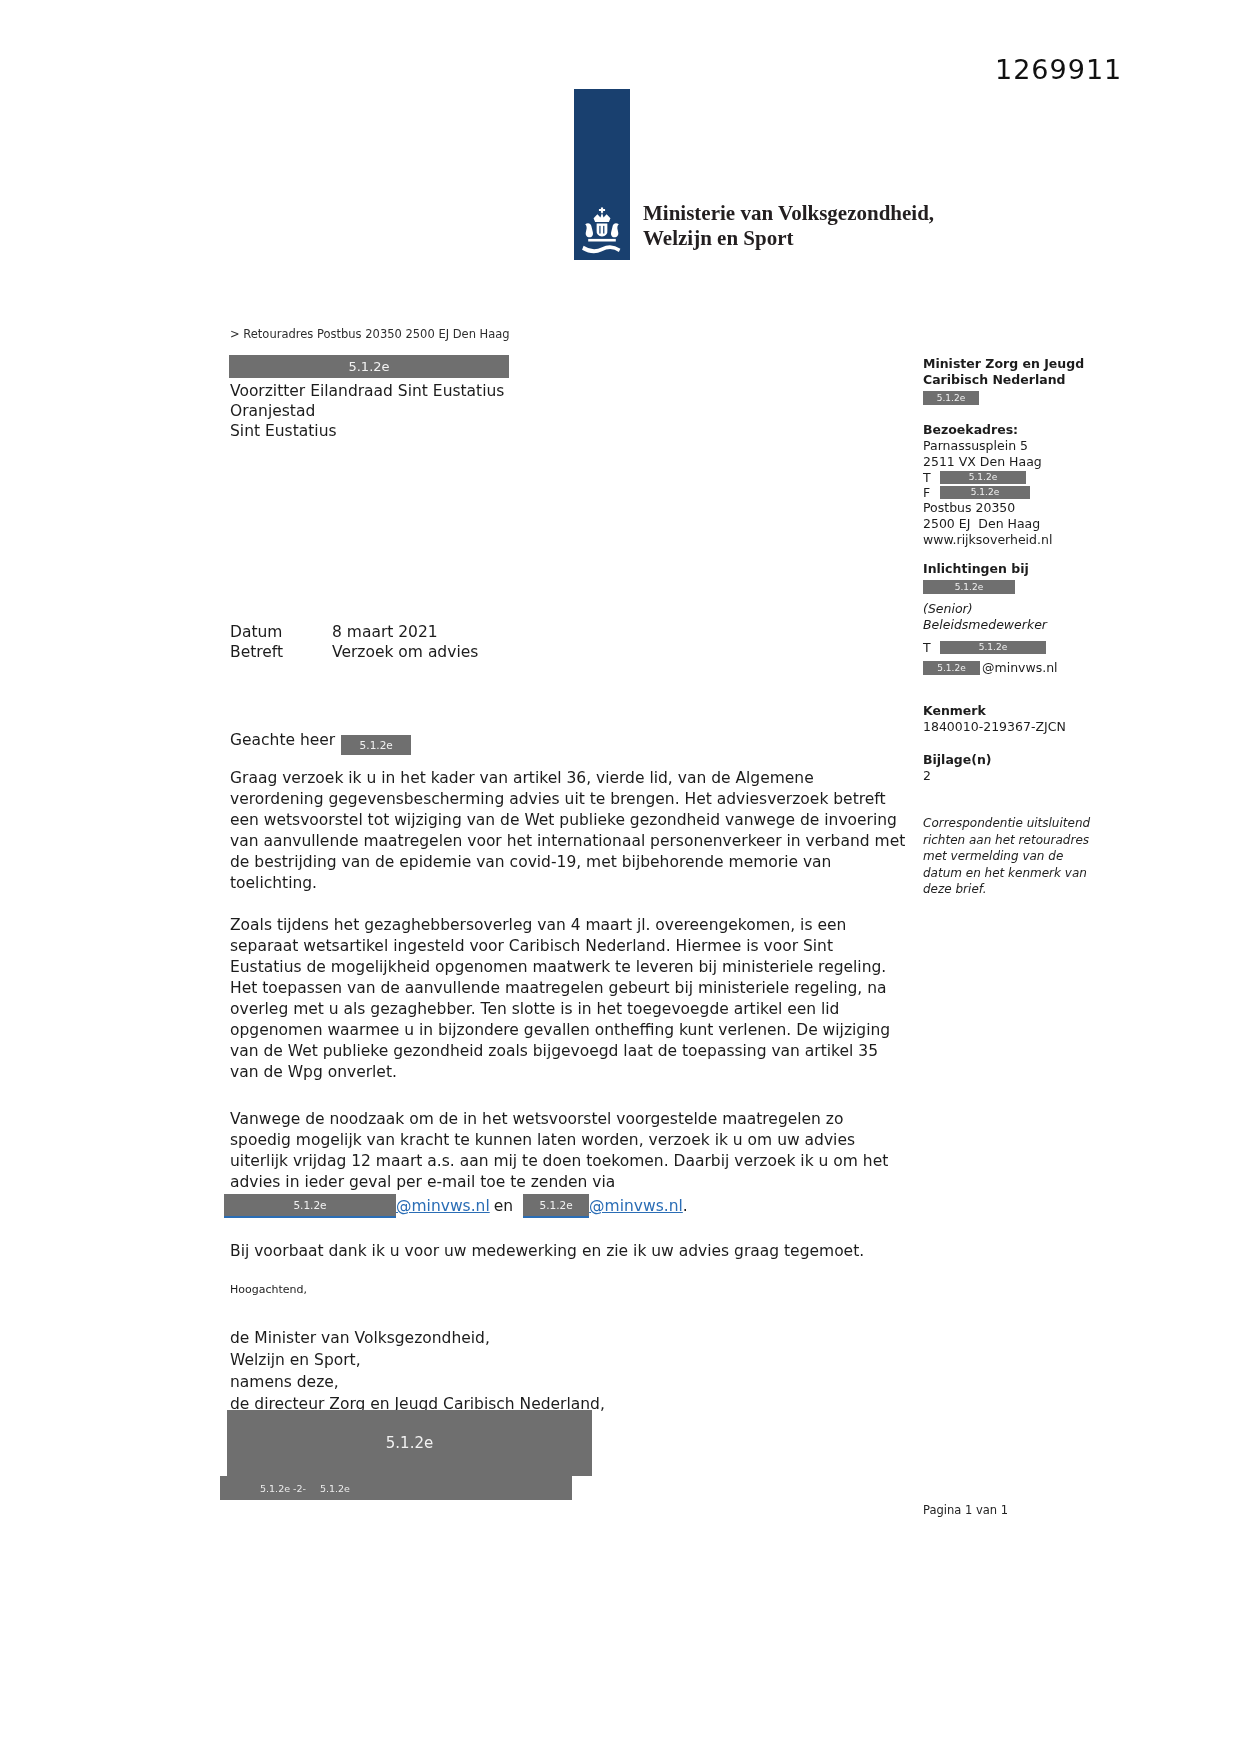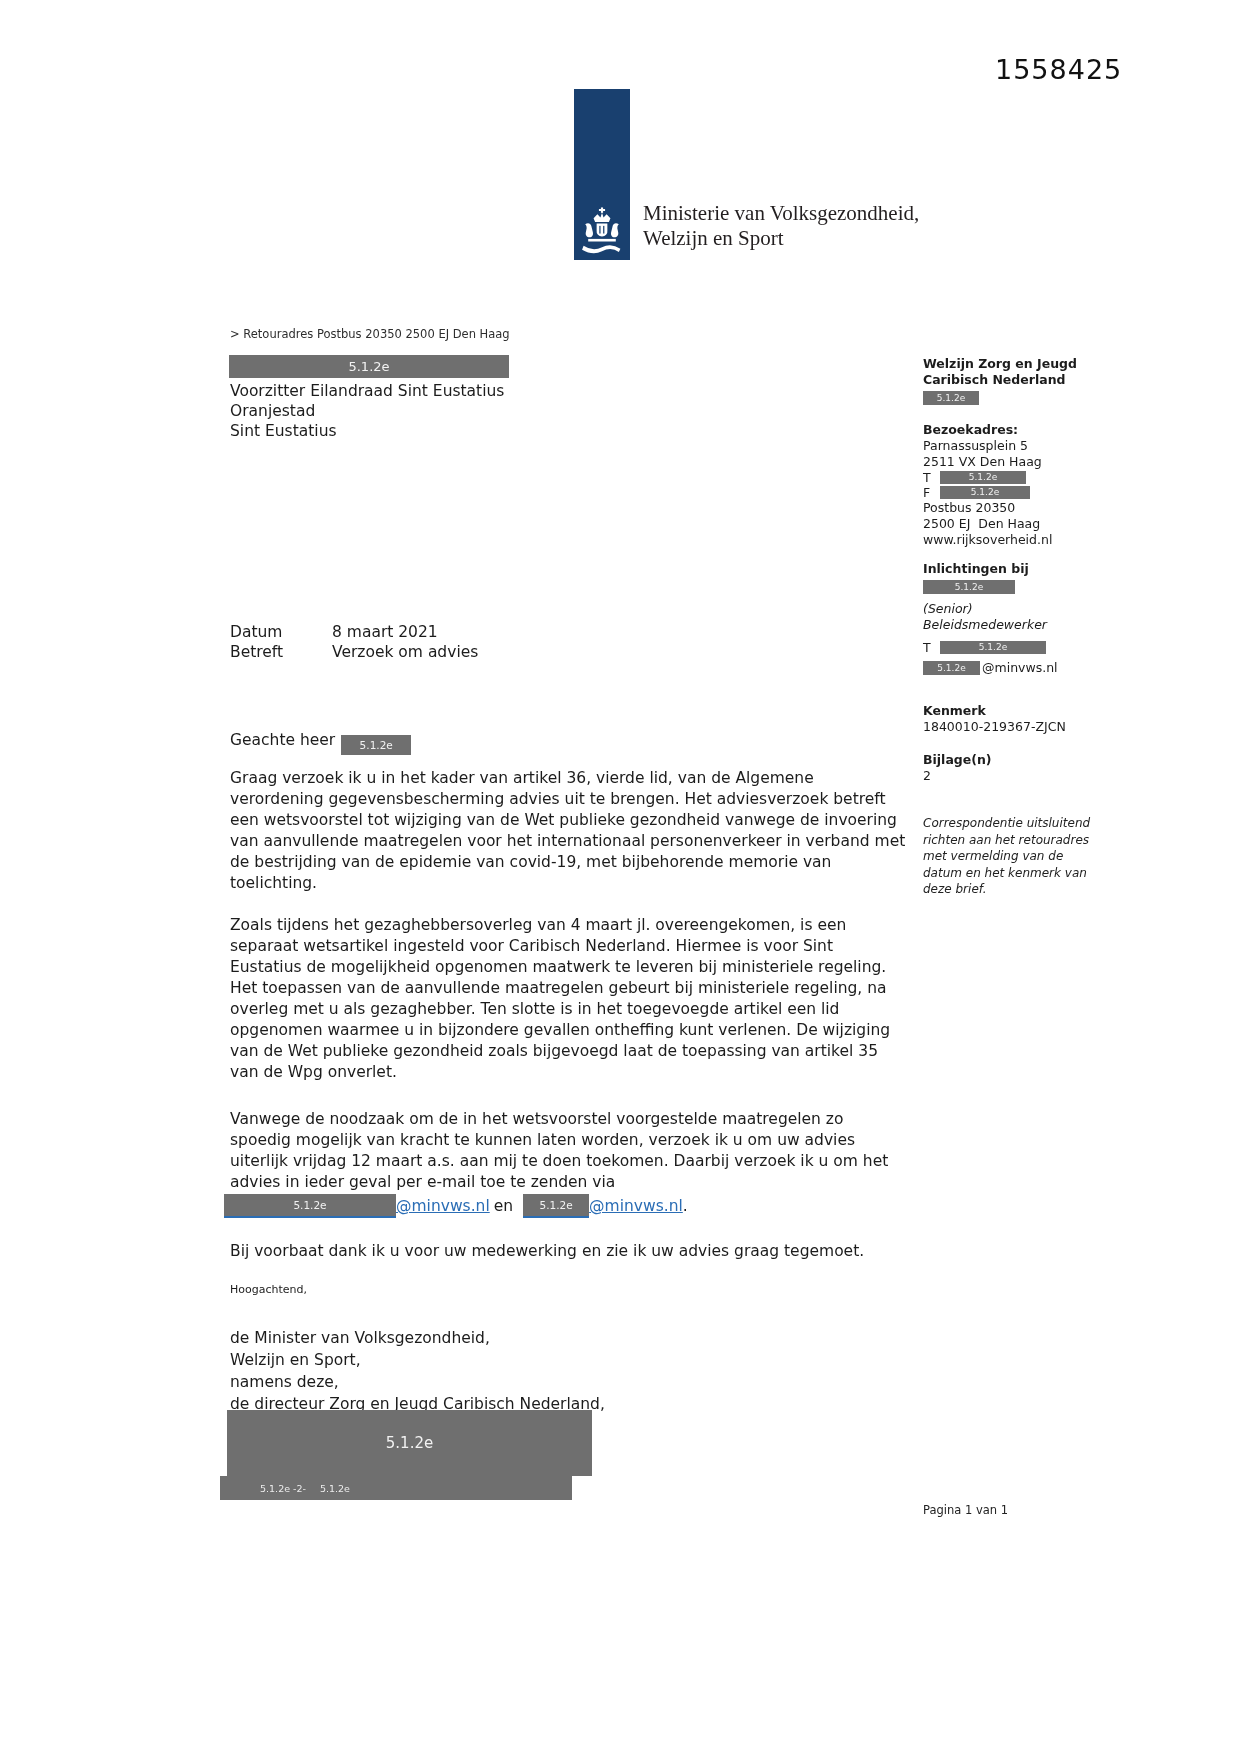--- a/index.html
+++ b/index.html
@@ -6,21 +6,21 @@
   .page{
     position:relative;width:1241px;height:1754px;background:#ffffff;
     font-family:"DejaVu Sans",sans-serif;color:#1c1c1c;overflow:hidden;
     margin:0 auto;
   }
   .abs{position:absolute;}
   
   .doc-number{left:995px;top:54px;font-size:27px;color:#111;letter-spacing:1px;}
   .logo-bar{left:574px;top:89px;width:56px;height:171px;background:#19406f;}
   .logo-emblem{position:absolute;left:5px;bottom:3px;width:46px;height:50px;}
-  .ministry-name{left:643px;top:201px;font-family:"Liberation Serif",serif;font-weight:400;
+  .ministry-name{left:643px;top:201px;font-family:"Liberation Serif",serif;font-weight:700;
     font-size:21px;line-height:25px;color:#231f20;}
   
   .retouradres{left:230px;top:327px;font-size:11.5px;color:#2e2e2e;}
   .redact{background:#6f6f6f;color:#f2f2f2;display:inline-flex;align-items:center;justify-content:center;
     font-size:11px;line-height:1;}
   .addr-redact{left:229px;top:355px;width:280px;height:23px;font-size:13px;}
   .recipient{left:230px;top:381px;font-size:15.5px;line-height:20px;}
   
   .meta{left:230px;top:622px;font-size:15.5px;line-height:20px;}
   .meta .row{display:flex;}
@@ -69,21 +69,21 @@
   .senior{font-style:italic;margin-top:5px;}
   .sb-trow2{margin-top:7px;}
   
   .page-indicator{left:923px;top:1503px;font-size:11.5px;color:#222;}
 </style>
 </head>
 <body>
 
 <div class="page">
 
-  <div class="abs doc-number">1558425</div>
+  <div class="abs doc-number">1269911</div>
 
   <div class="abs logo-bar">
     <svg class="logo-emblem" viewBox="0 0 60 64" xmlns="http://www.w3.org/2000/svg">
       <g fill="#ffffff">
         <rect x="28.6" y="0" width="2.8" height="7"></rect>
         <rect x="26" y="2" width="8" height="2.6"></rect>
         <path d="M19 14 l5 -5 4 4 2 -6 2 6 4 -4 5 5 -2 5 h-18 z"></path>
         <path d="M23 21 h14 v9 a7 7 0 0 1 -7 8 a7 7 0 0 1 -7 -8 z"></path>
         <path d="M8 22 c4 -3 7 -1 8 2 l2 8 c1 4 -1 7 -4 7 c-4 0 -6 -3 -5 -7 l1 -5 c0 -3 -1 -4 -2 -5 z"></path>
         <path d="M52 22 c-4 -3 -7 -1 -8 2 l-2 8 c-1 4 1 7 4 7 c4 0 6 -3 5 -7 l-1 -5 c0 -3 1 -4 2 -5 z"></path>
@@ -147,21 +147,21 @@
     <div>de directeur Zorg en Jeugd Caribisch Nederland,</div>
   </div>
 
   <div class="abs sig-redact-box">5.1.2e</div>
   <div class="abs sig-redact-strip">
     <span class="s1">5.1.2e -2-</span>
     <span class="s2">5.1.2e</span>
   </div>
 
   <div class="abs sidebar">
-    <div class="sb-b">Welzijn Zorg en Jeugd</div>
+    <div class="sb-b">Minister Zorg en Jeugd</div>
     <div class="sb-b">Caribisch Nederland</div>
     <div class="redact sb-redact">5.1.2e</div>
 
     <div class="sb-b sb-mt10">Bezoekadres:</div>
     <div class="sb-line">Parnassusplein 5</div>
     <div class="sb-line">2511 VX Den Haag</div>
 
     <div class="sb-contact">
       <span class="cl">T</span>
       <span class="redact sb-bar bar86">5.1.2e</span>

